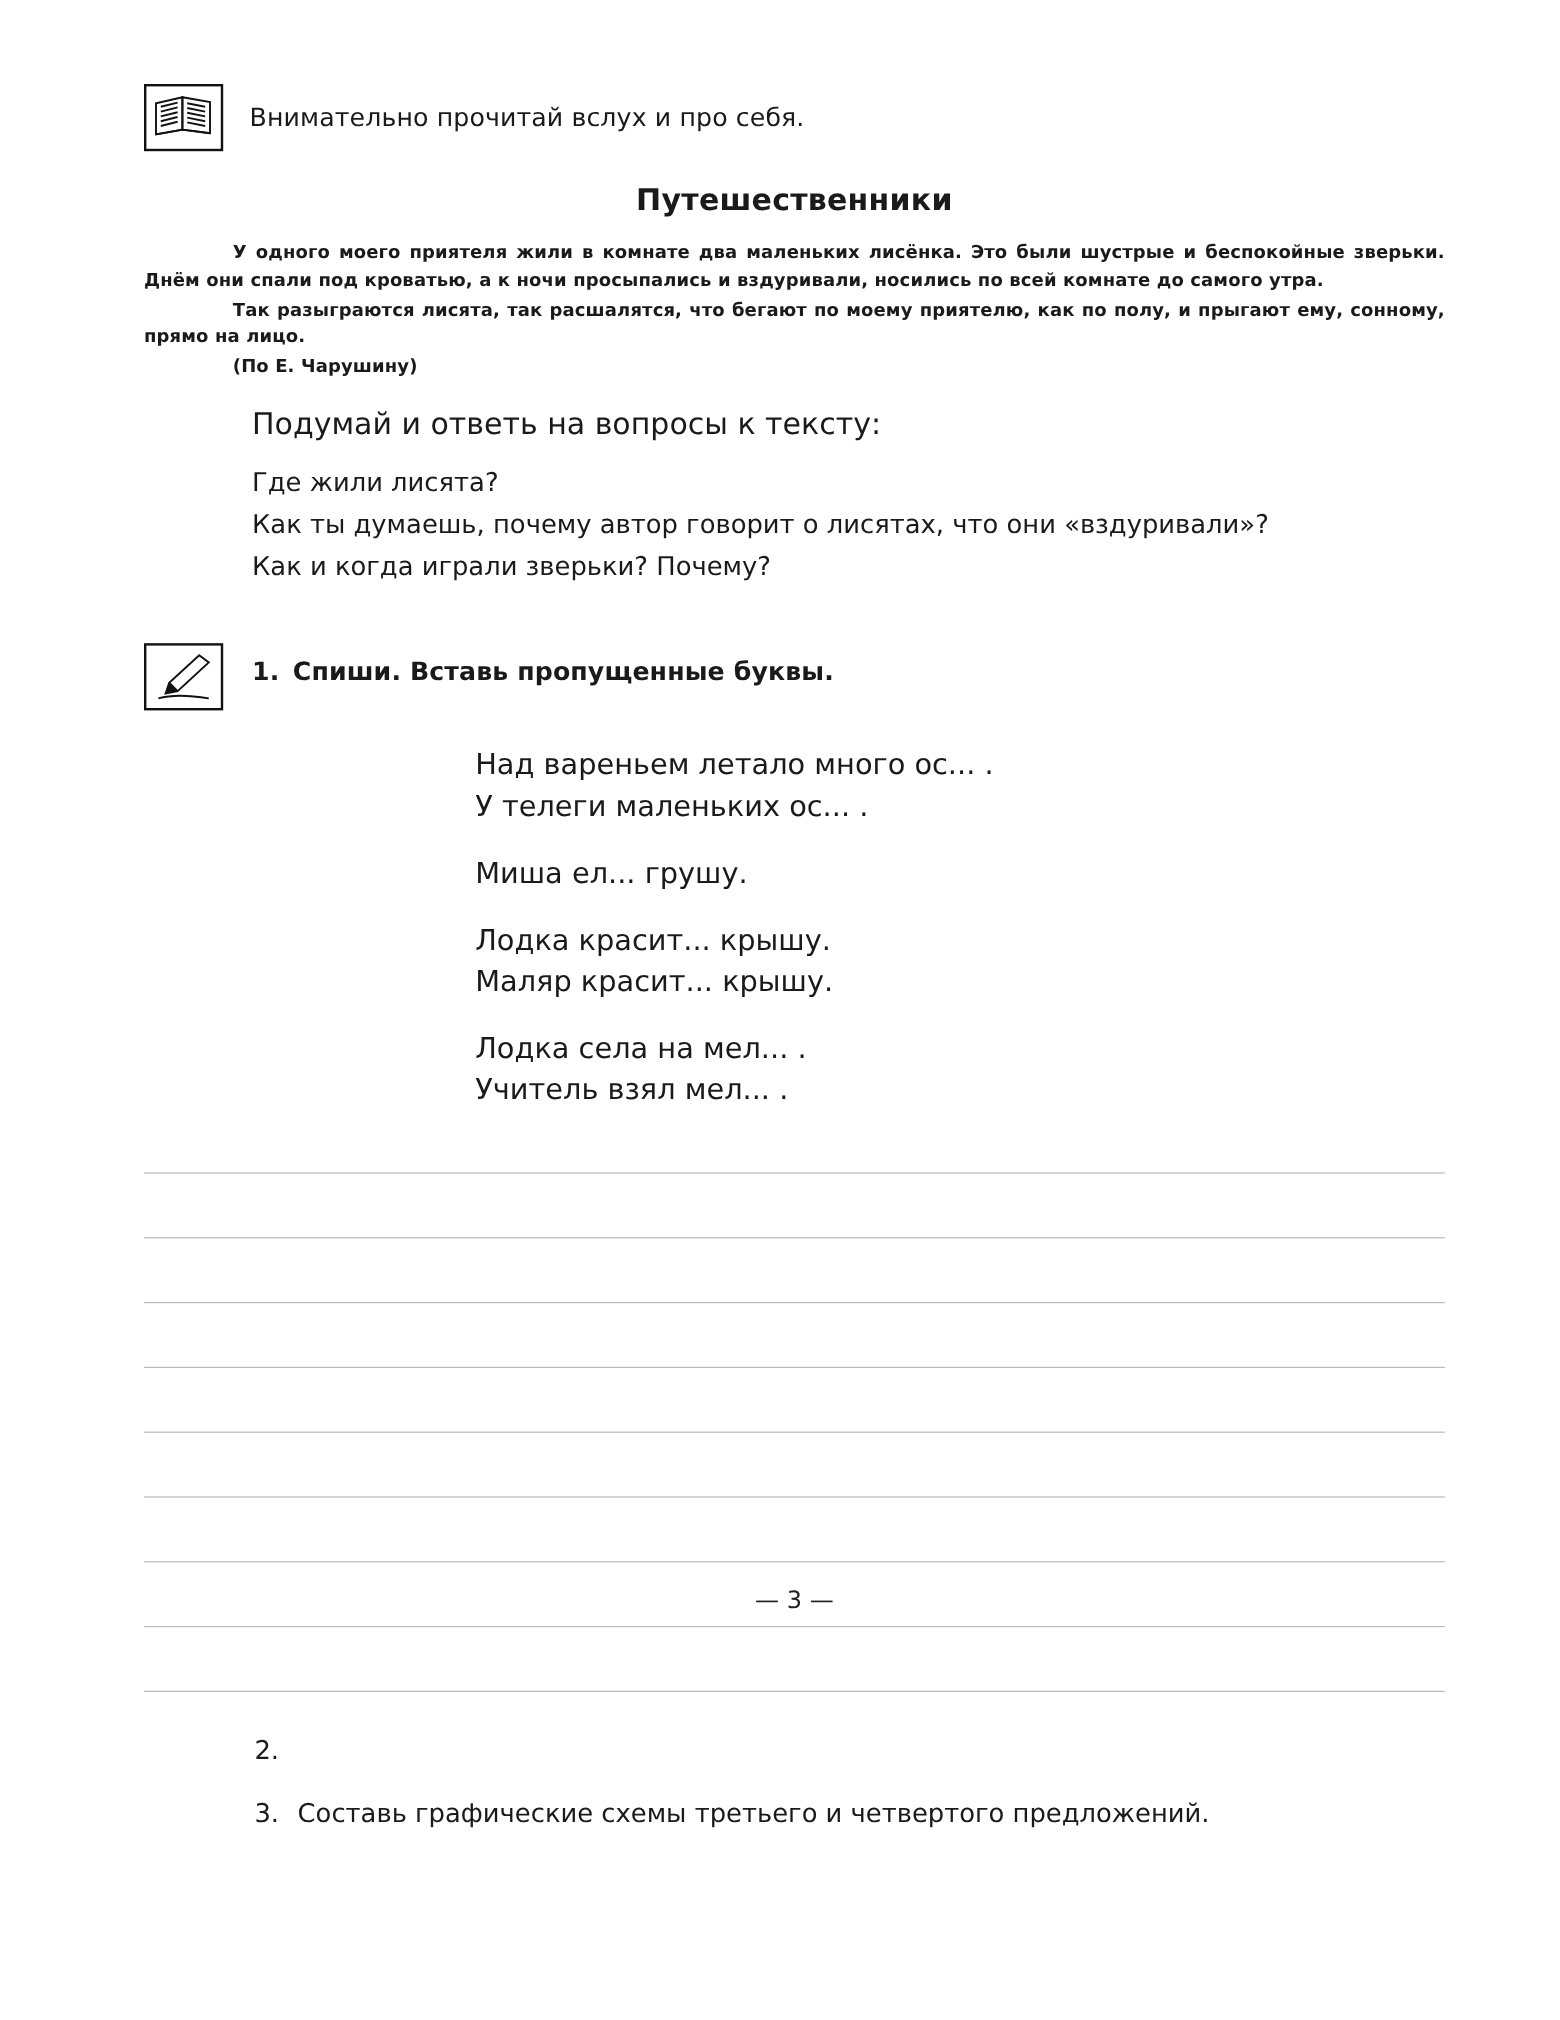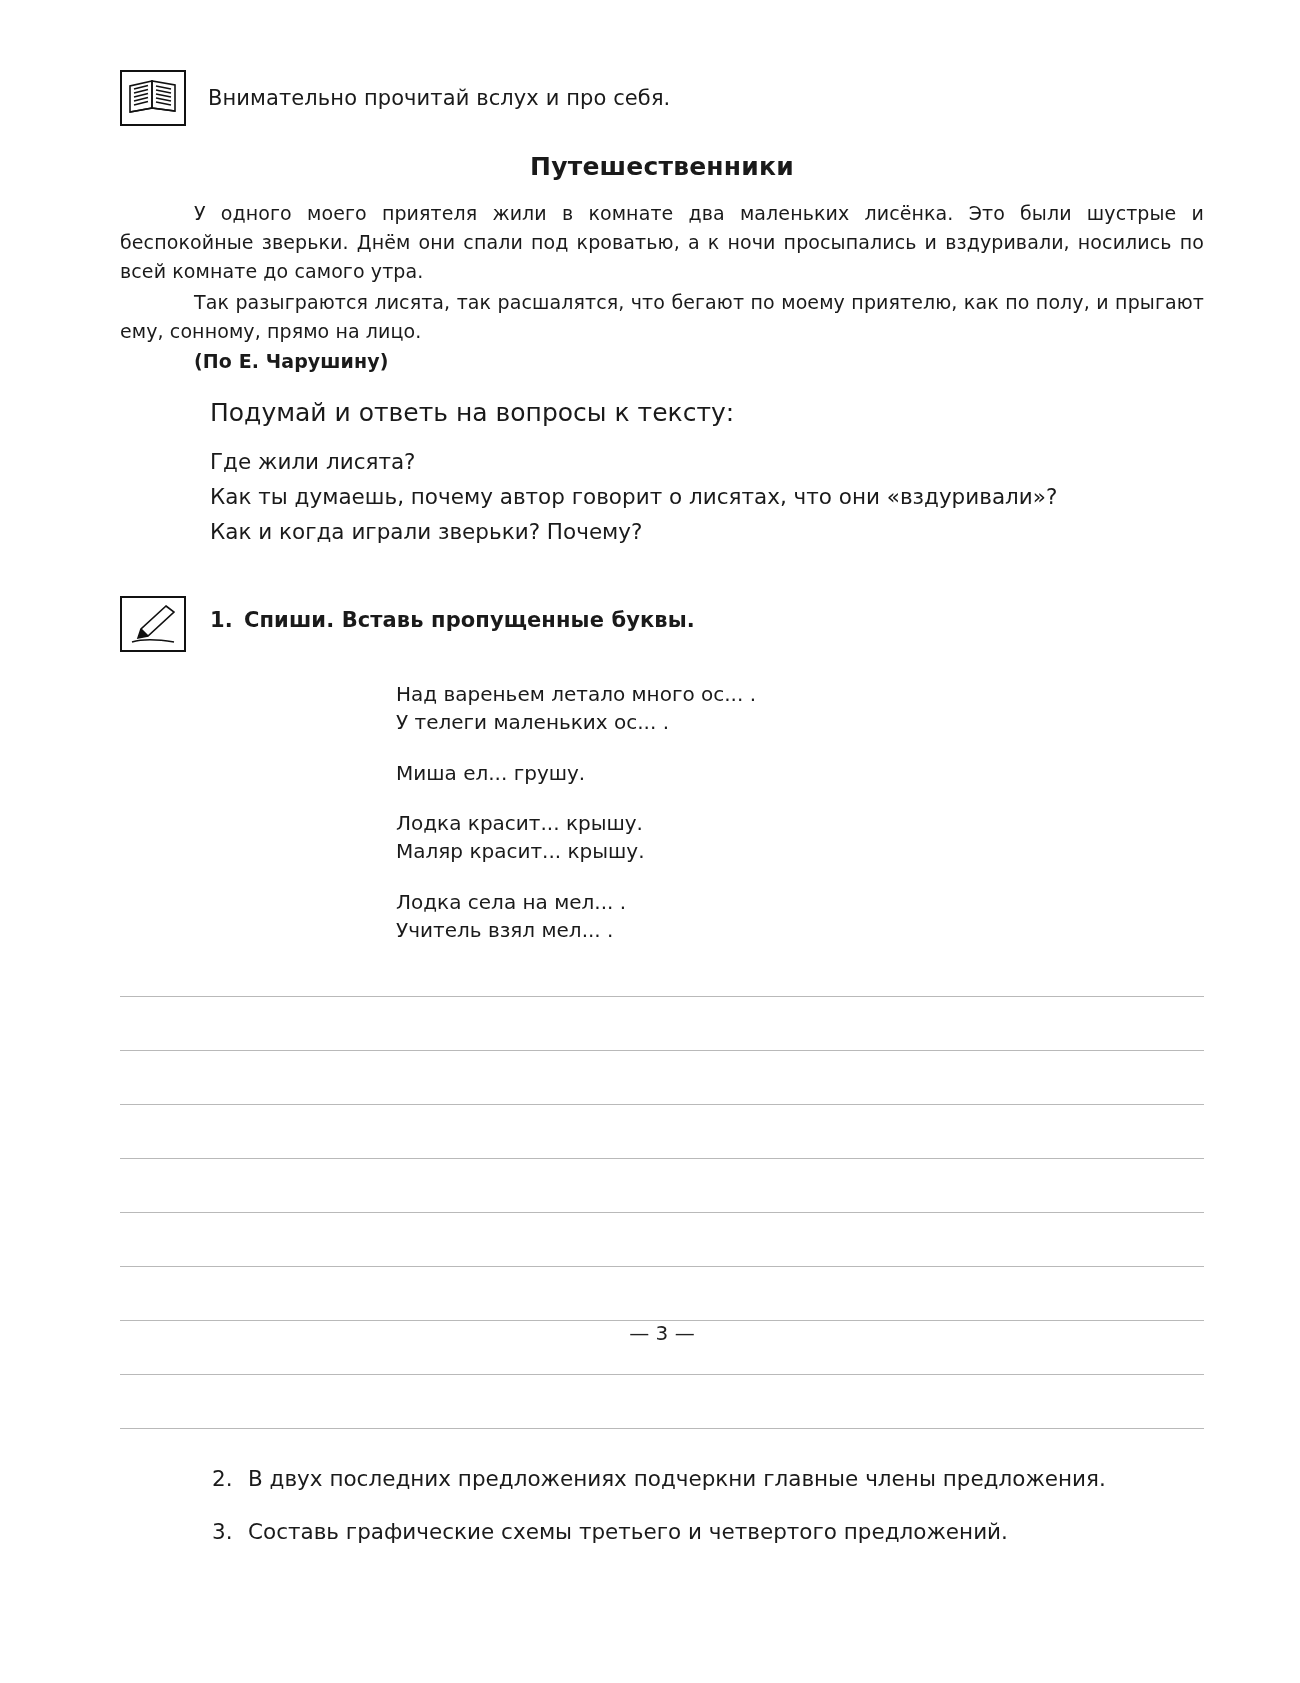--- a/index.html
+++ b/index.html
@@ -56,25 +56,26 @@
     text-align: center;
     font-size: 25px;
     font-weight: bold;
     margin: 26px 0 18px 0;
     letter-spacing: 0.2px;
   }
 
   
   .story p {
     margin: 0 0 2px 0;
-    font-size: 19px;
+    font-size: 15px;
     line-height: 1.52;
     text-align: justify;
     text-indent: 74px;
     letter-spacing: 0.1px;
+    font-weight: bold;
   }
   .author {
     text-align: right;
     font-weight: bold;
     font-size: 21.5px;
     margin: 16px 0 0 0;
   }
 
   
   .q-lead {
@@ -107,21 +108,21 @@
 
   .sentences {
     padding-left: 276px;
     margin-top: 28px;
   }
   .sentences .grp {
     margin-bottom: 22px;
   }
   .sentences .grp:last-child { margin-bottom: 0; }
   .sentences div.line {
-    font-size: 20px;
+    font-size: 24px;
     line-height: 1.42;
   }
 
   
   .rules {
     margin-top: 52px;
   }
   .rule {
     height: 53px;
     border-bottom: 1.5px solid #b9b9b9;
@@ -229,21 +230,20 @@
     <div class="rule"></div>
     <div class="rule"></div>
     <div class="rule"></div>
     <div class="rule"></div>
     <div class="rule"></div>
   </div>
 
   <div class="bottom-tasks">
     <div class="bt">
       <span class="n">2.</span>
-      <span>В двух последних предложениях подчеркни главные члены предложения.</span>
     </div>
     <div class="bt">
       <span class="n">3.</span>
       <span>Составь графические схемы третьего и четвертого предложений.</span>
     </div>
   </div>
 
   <div class="footer">— 3 —</div>
 </div>
 

